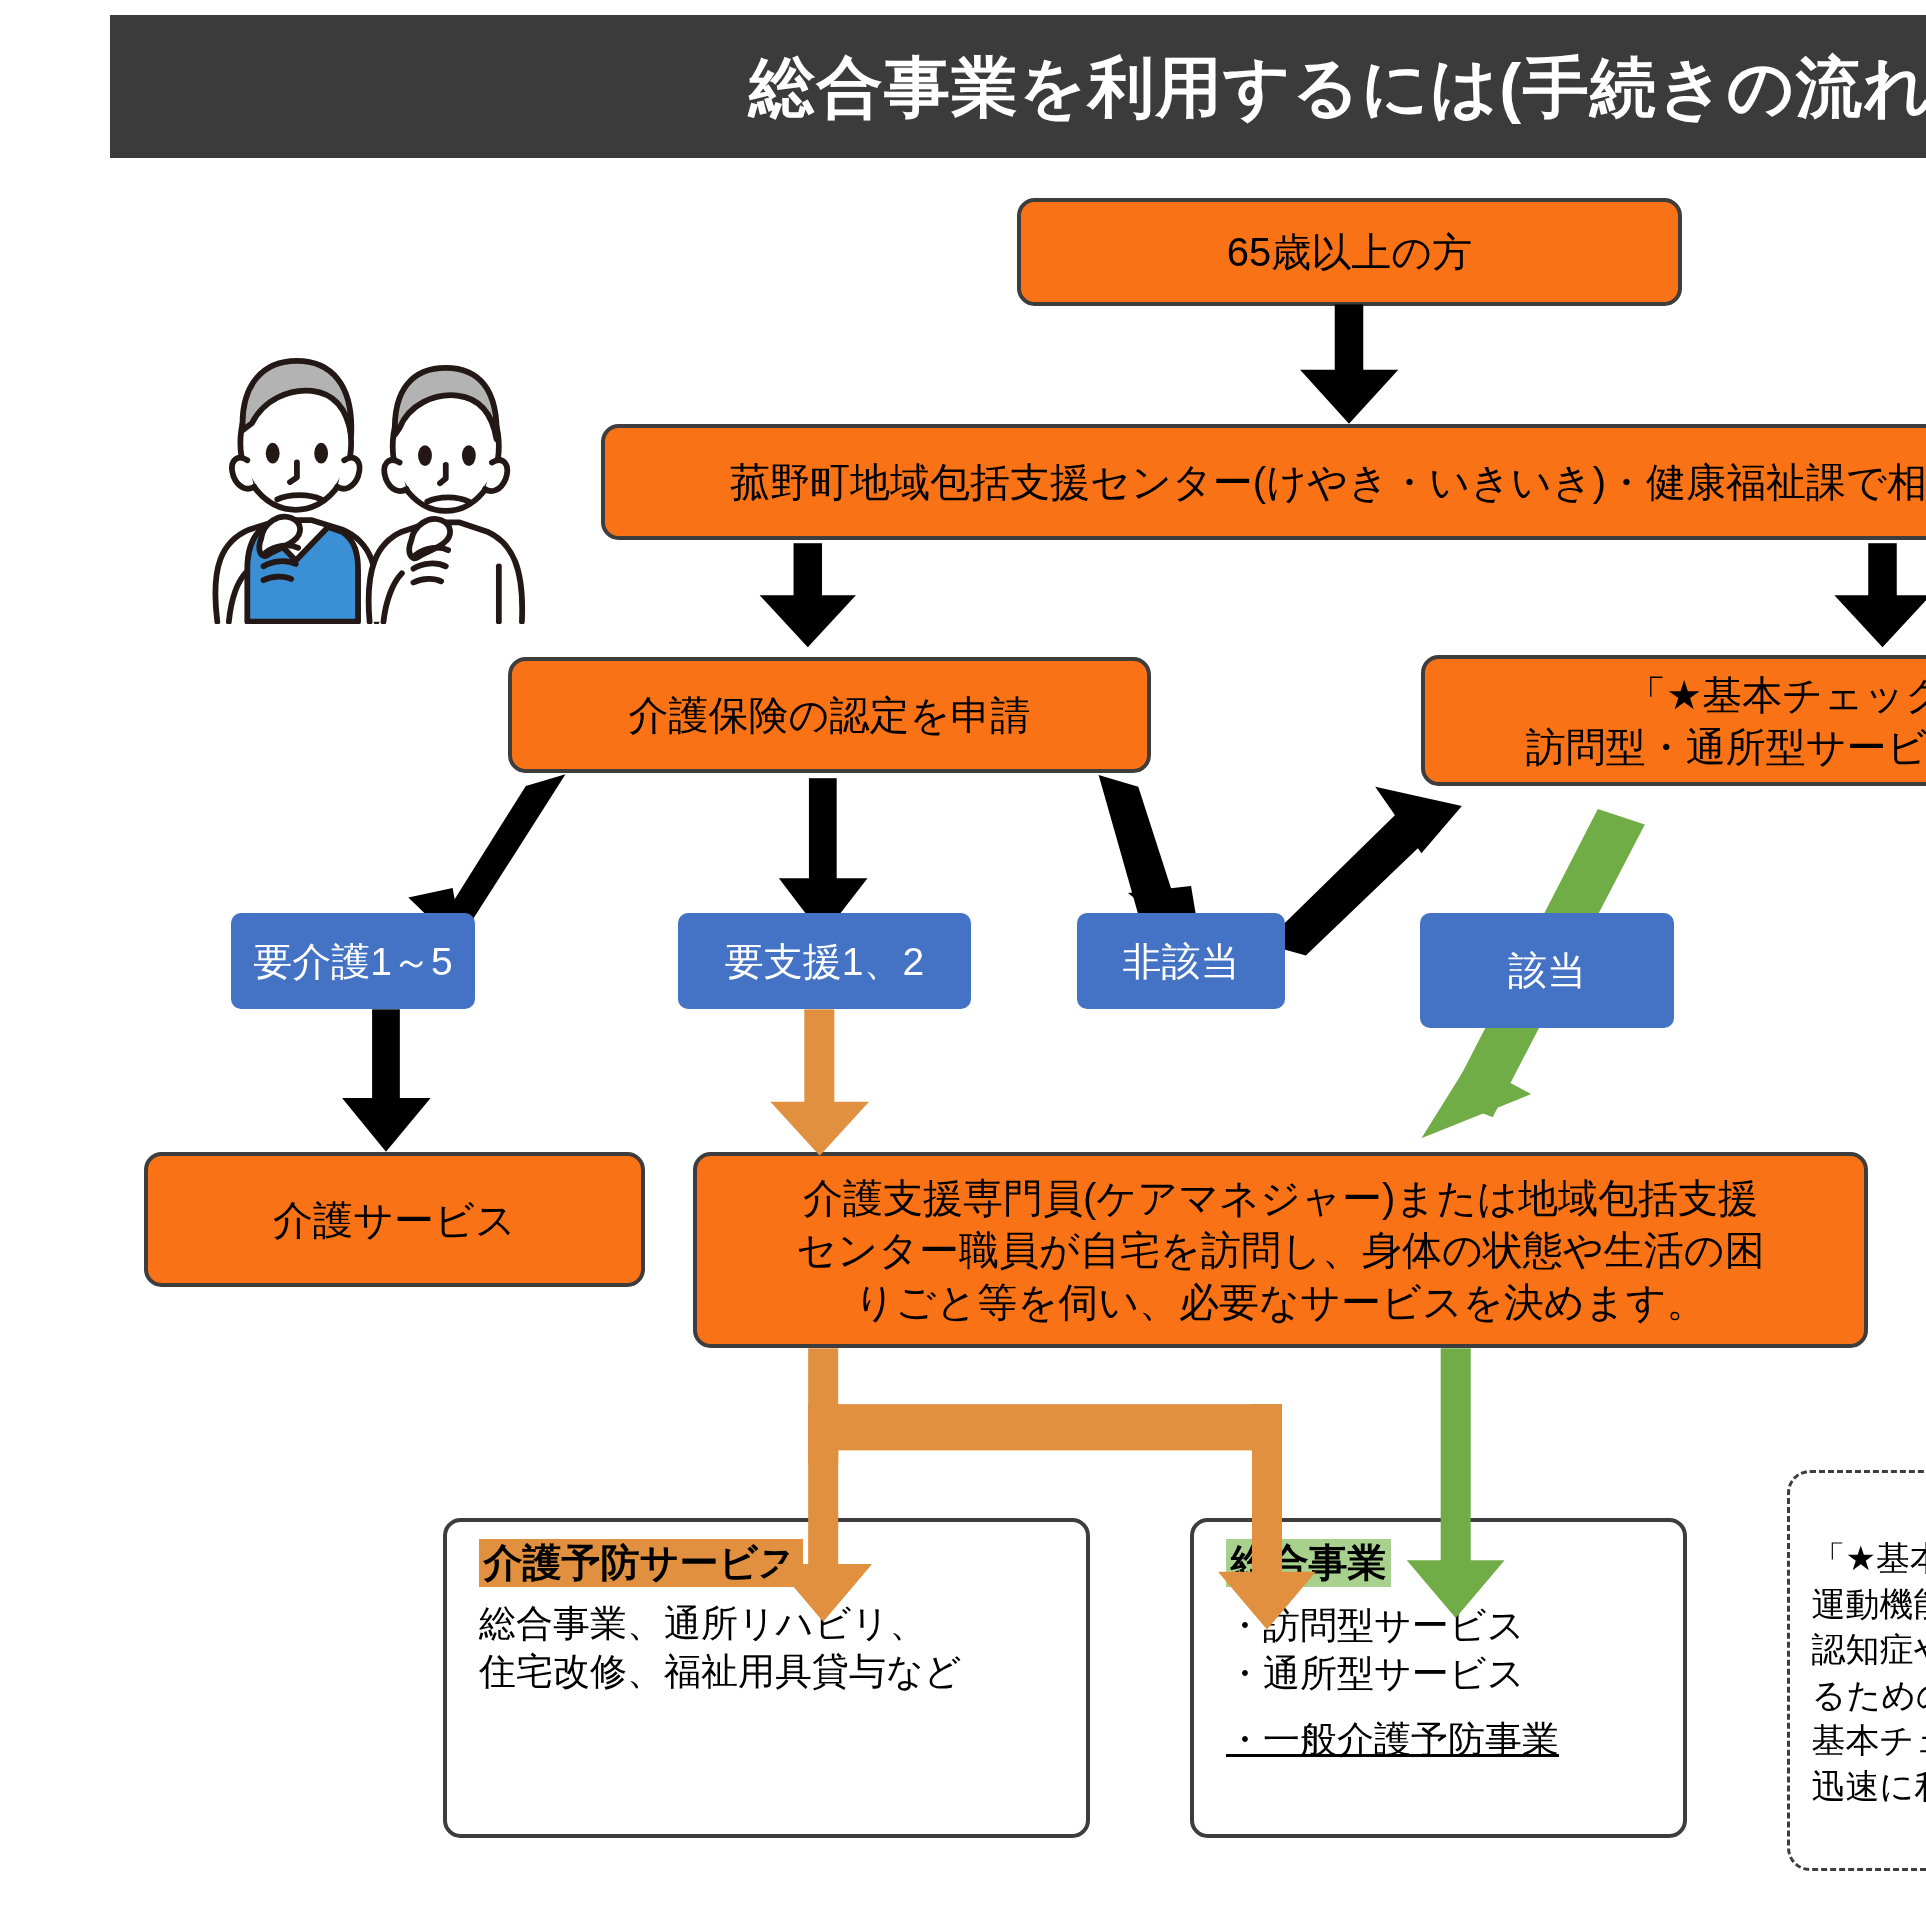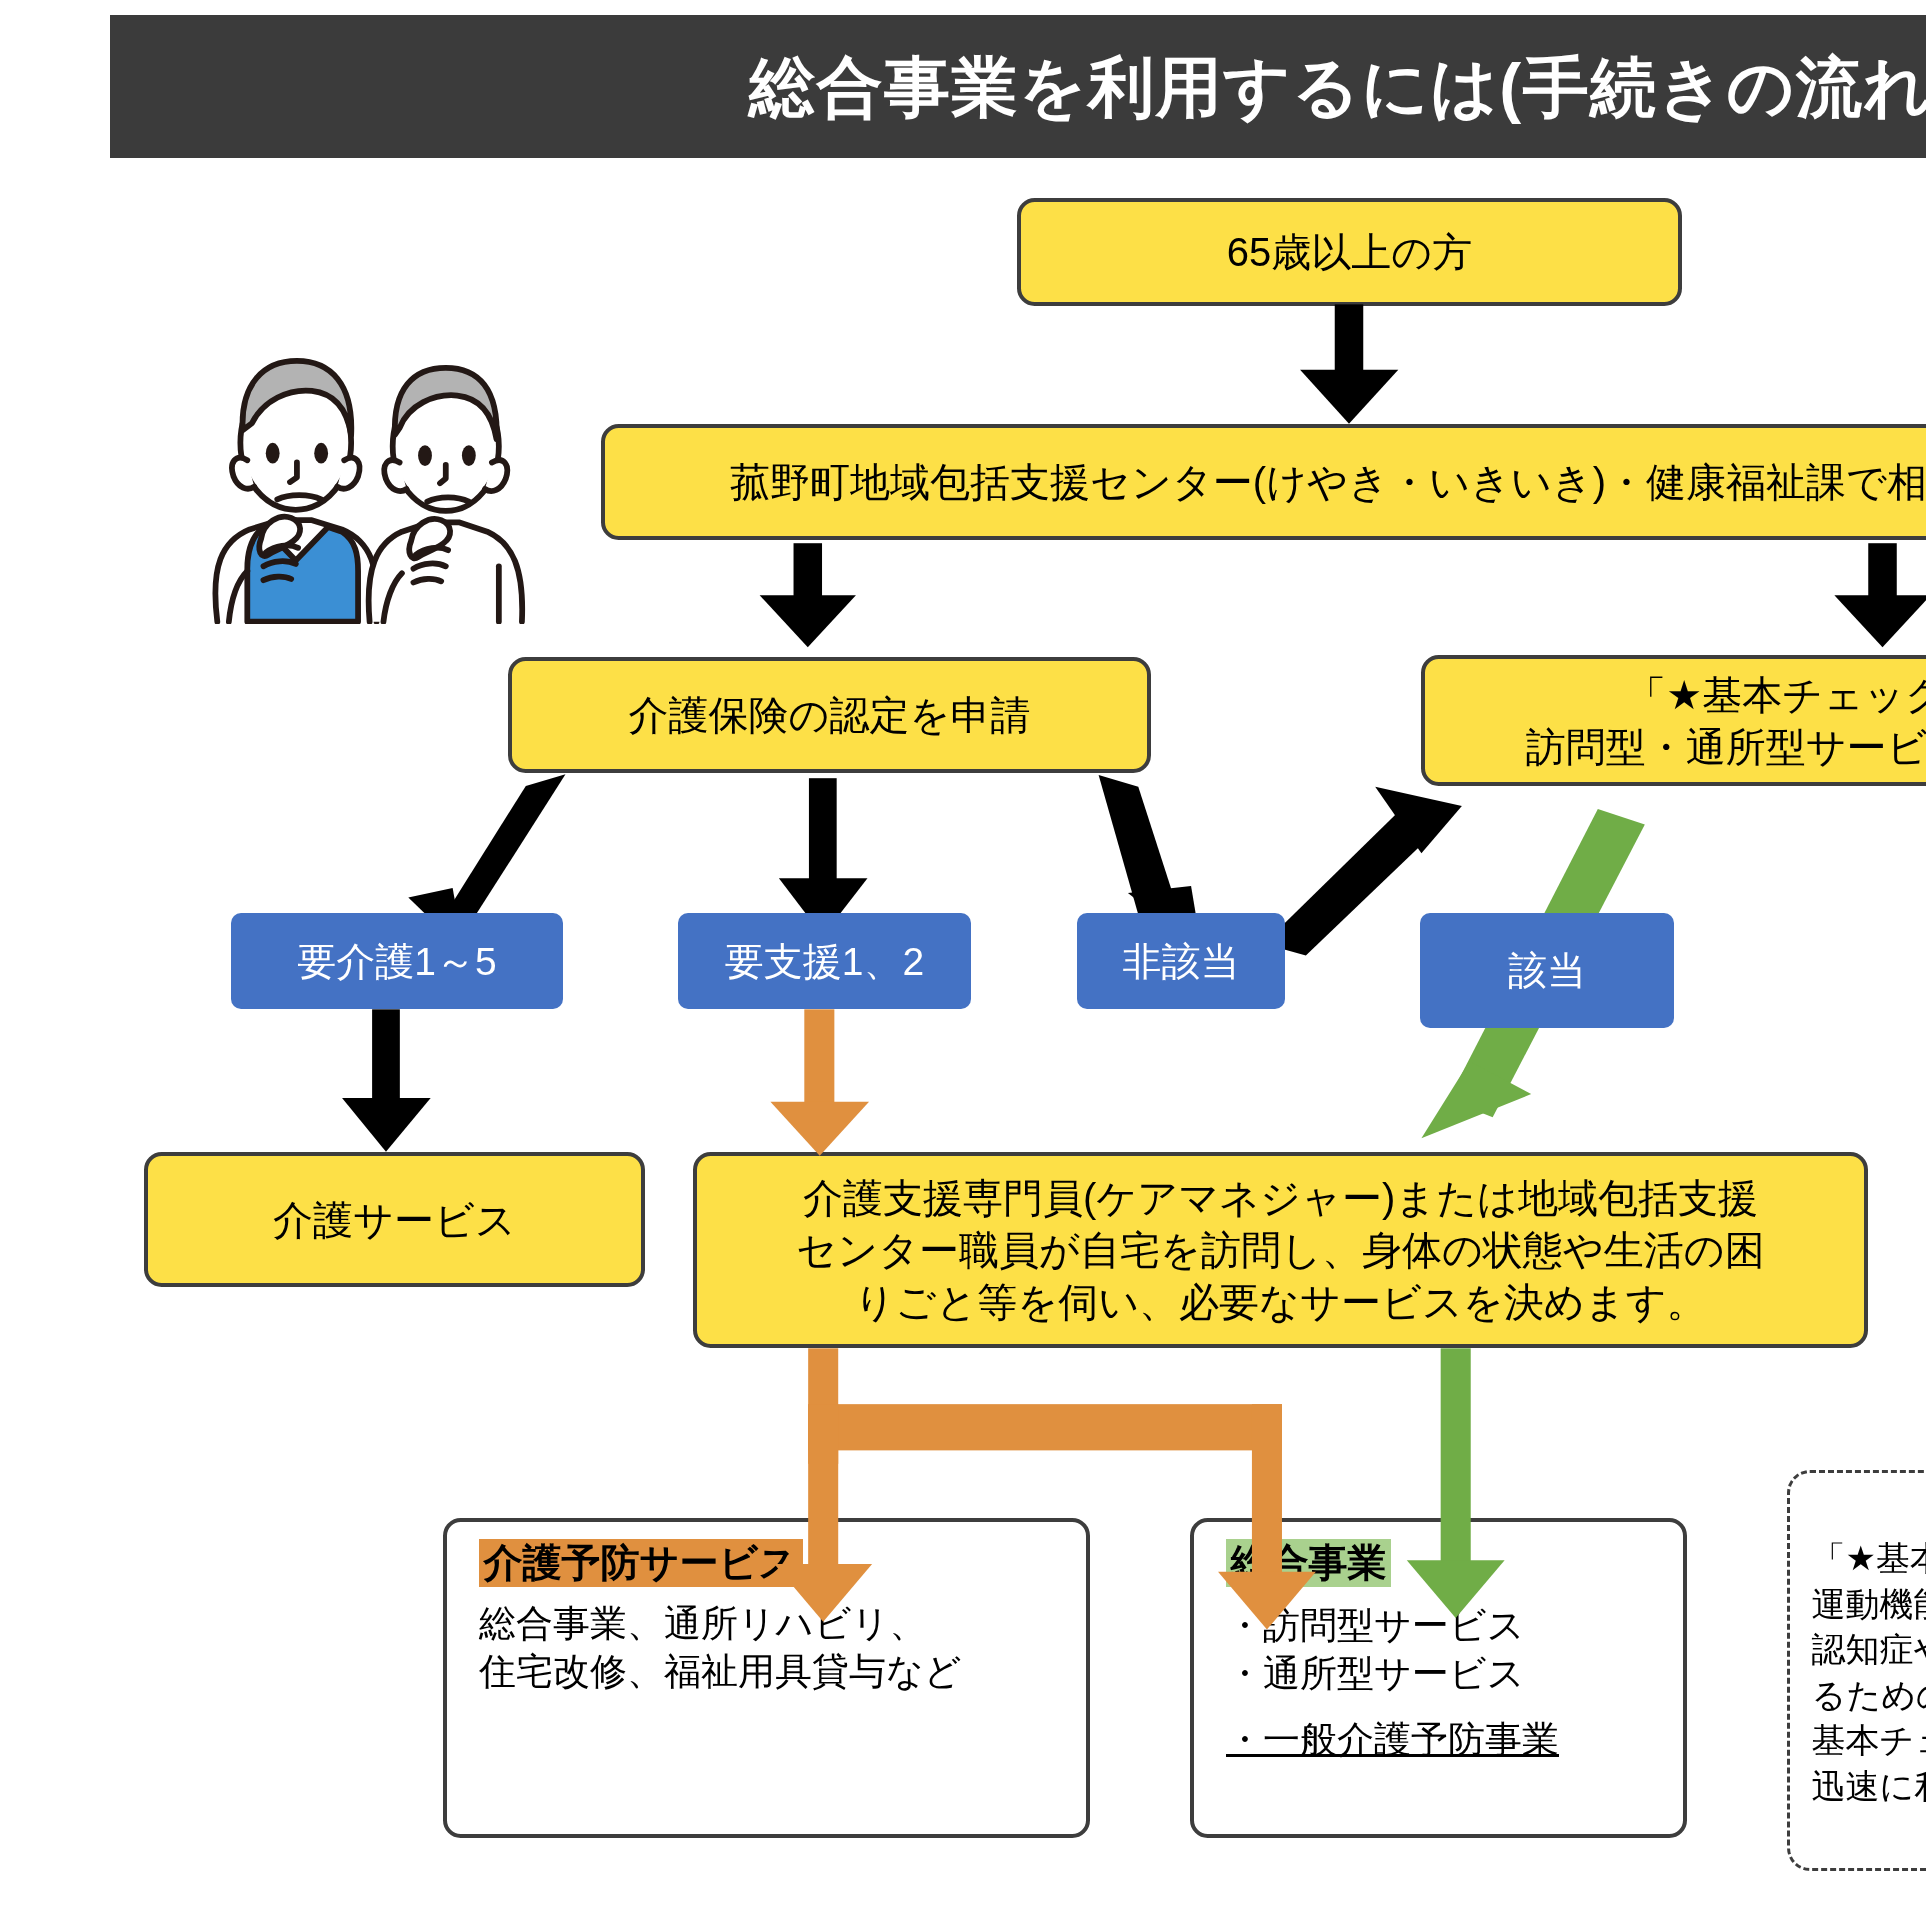--- a/index.html
+++ b/index.html
@@ -20,21 +20,21 @@
     display:flex;align-items:center;justify-content:center;
   }
   .title-bar .title-text{
     color:#ffffff;font-size:66px;font-weight:700;letter-spacing:1.5px;
     line-height:1;white-space:nowrap;
   }
 
   
   .node{
     position:absolute;
-    background:#fde047;
+    background:#f97316;
     border:4.2px solid #3d3d3d;
     border-radius:17.7px;
     box-sizing:border-box;
     display:flex;align-items:center;justify-content:center;
     text-align:center;
     color:#000;
     font-size:40px;
     line-height:1.30;
     padding:3.9px 10px;
   }
@@ -230,21 +230,21 @@
 
   <div class="node" style="left:508px;top:657px;width:643px;height:116px;">
     <span class="lines">介護保険の認定を申請</span>
   </div>
 
   <div class="node" style="left:1421px;top:655px;width:934px;height:131px;">
     <span class="lines">「★基本チェックリスト」で
 訪問型・通所型サービスの必要性を判断</span>
   </div>
 
-  <div class="badge" style="left:231px;top:913px;width:332px;height:96px;text-align:right;">
+  <div class="badge" style="left:231px;top:913px;width:244px;height:96px;text-align:right;">
     <span>要介護1～5</span>
   </div>
 
   <div class="badge" style="left:678px;top:913px;width:293px;height:96px;">
     <span>要支援1、2</span>
   </div>
 
   <div class="badge" style="left:1077px;top:913px;width:208px;height:96px;">
     <span>非該当</span>
   </div>

